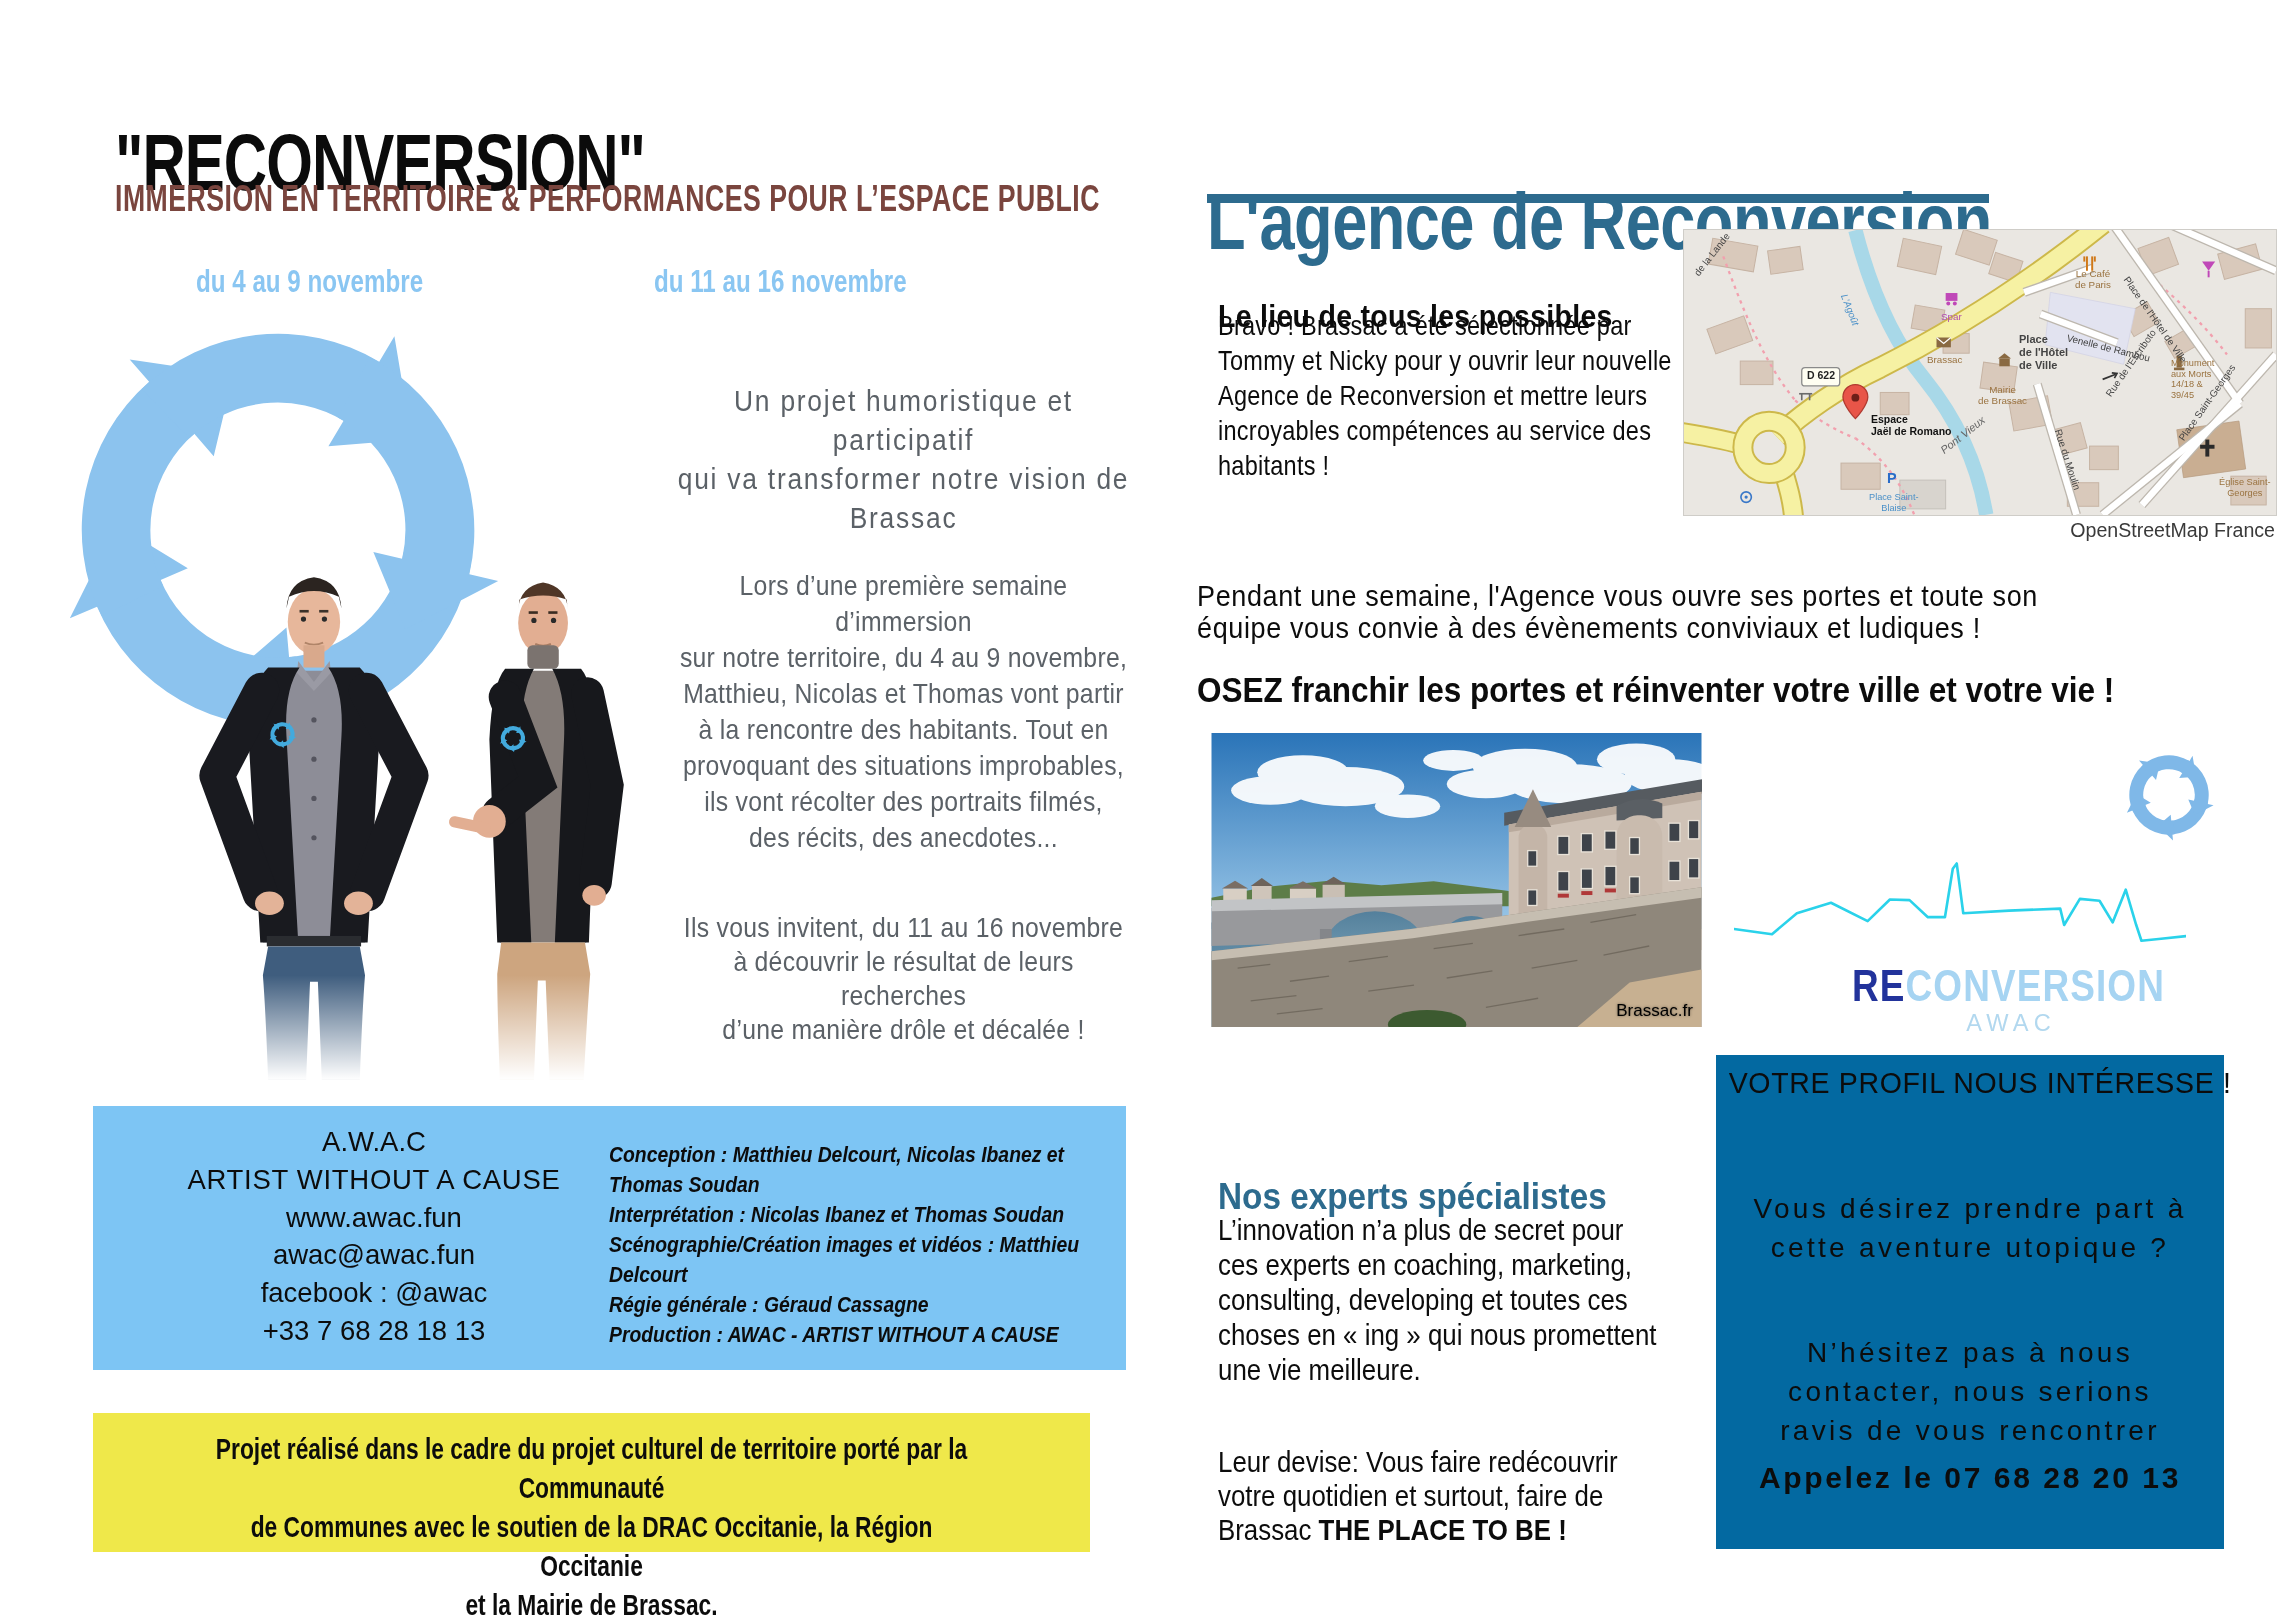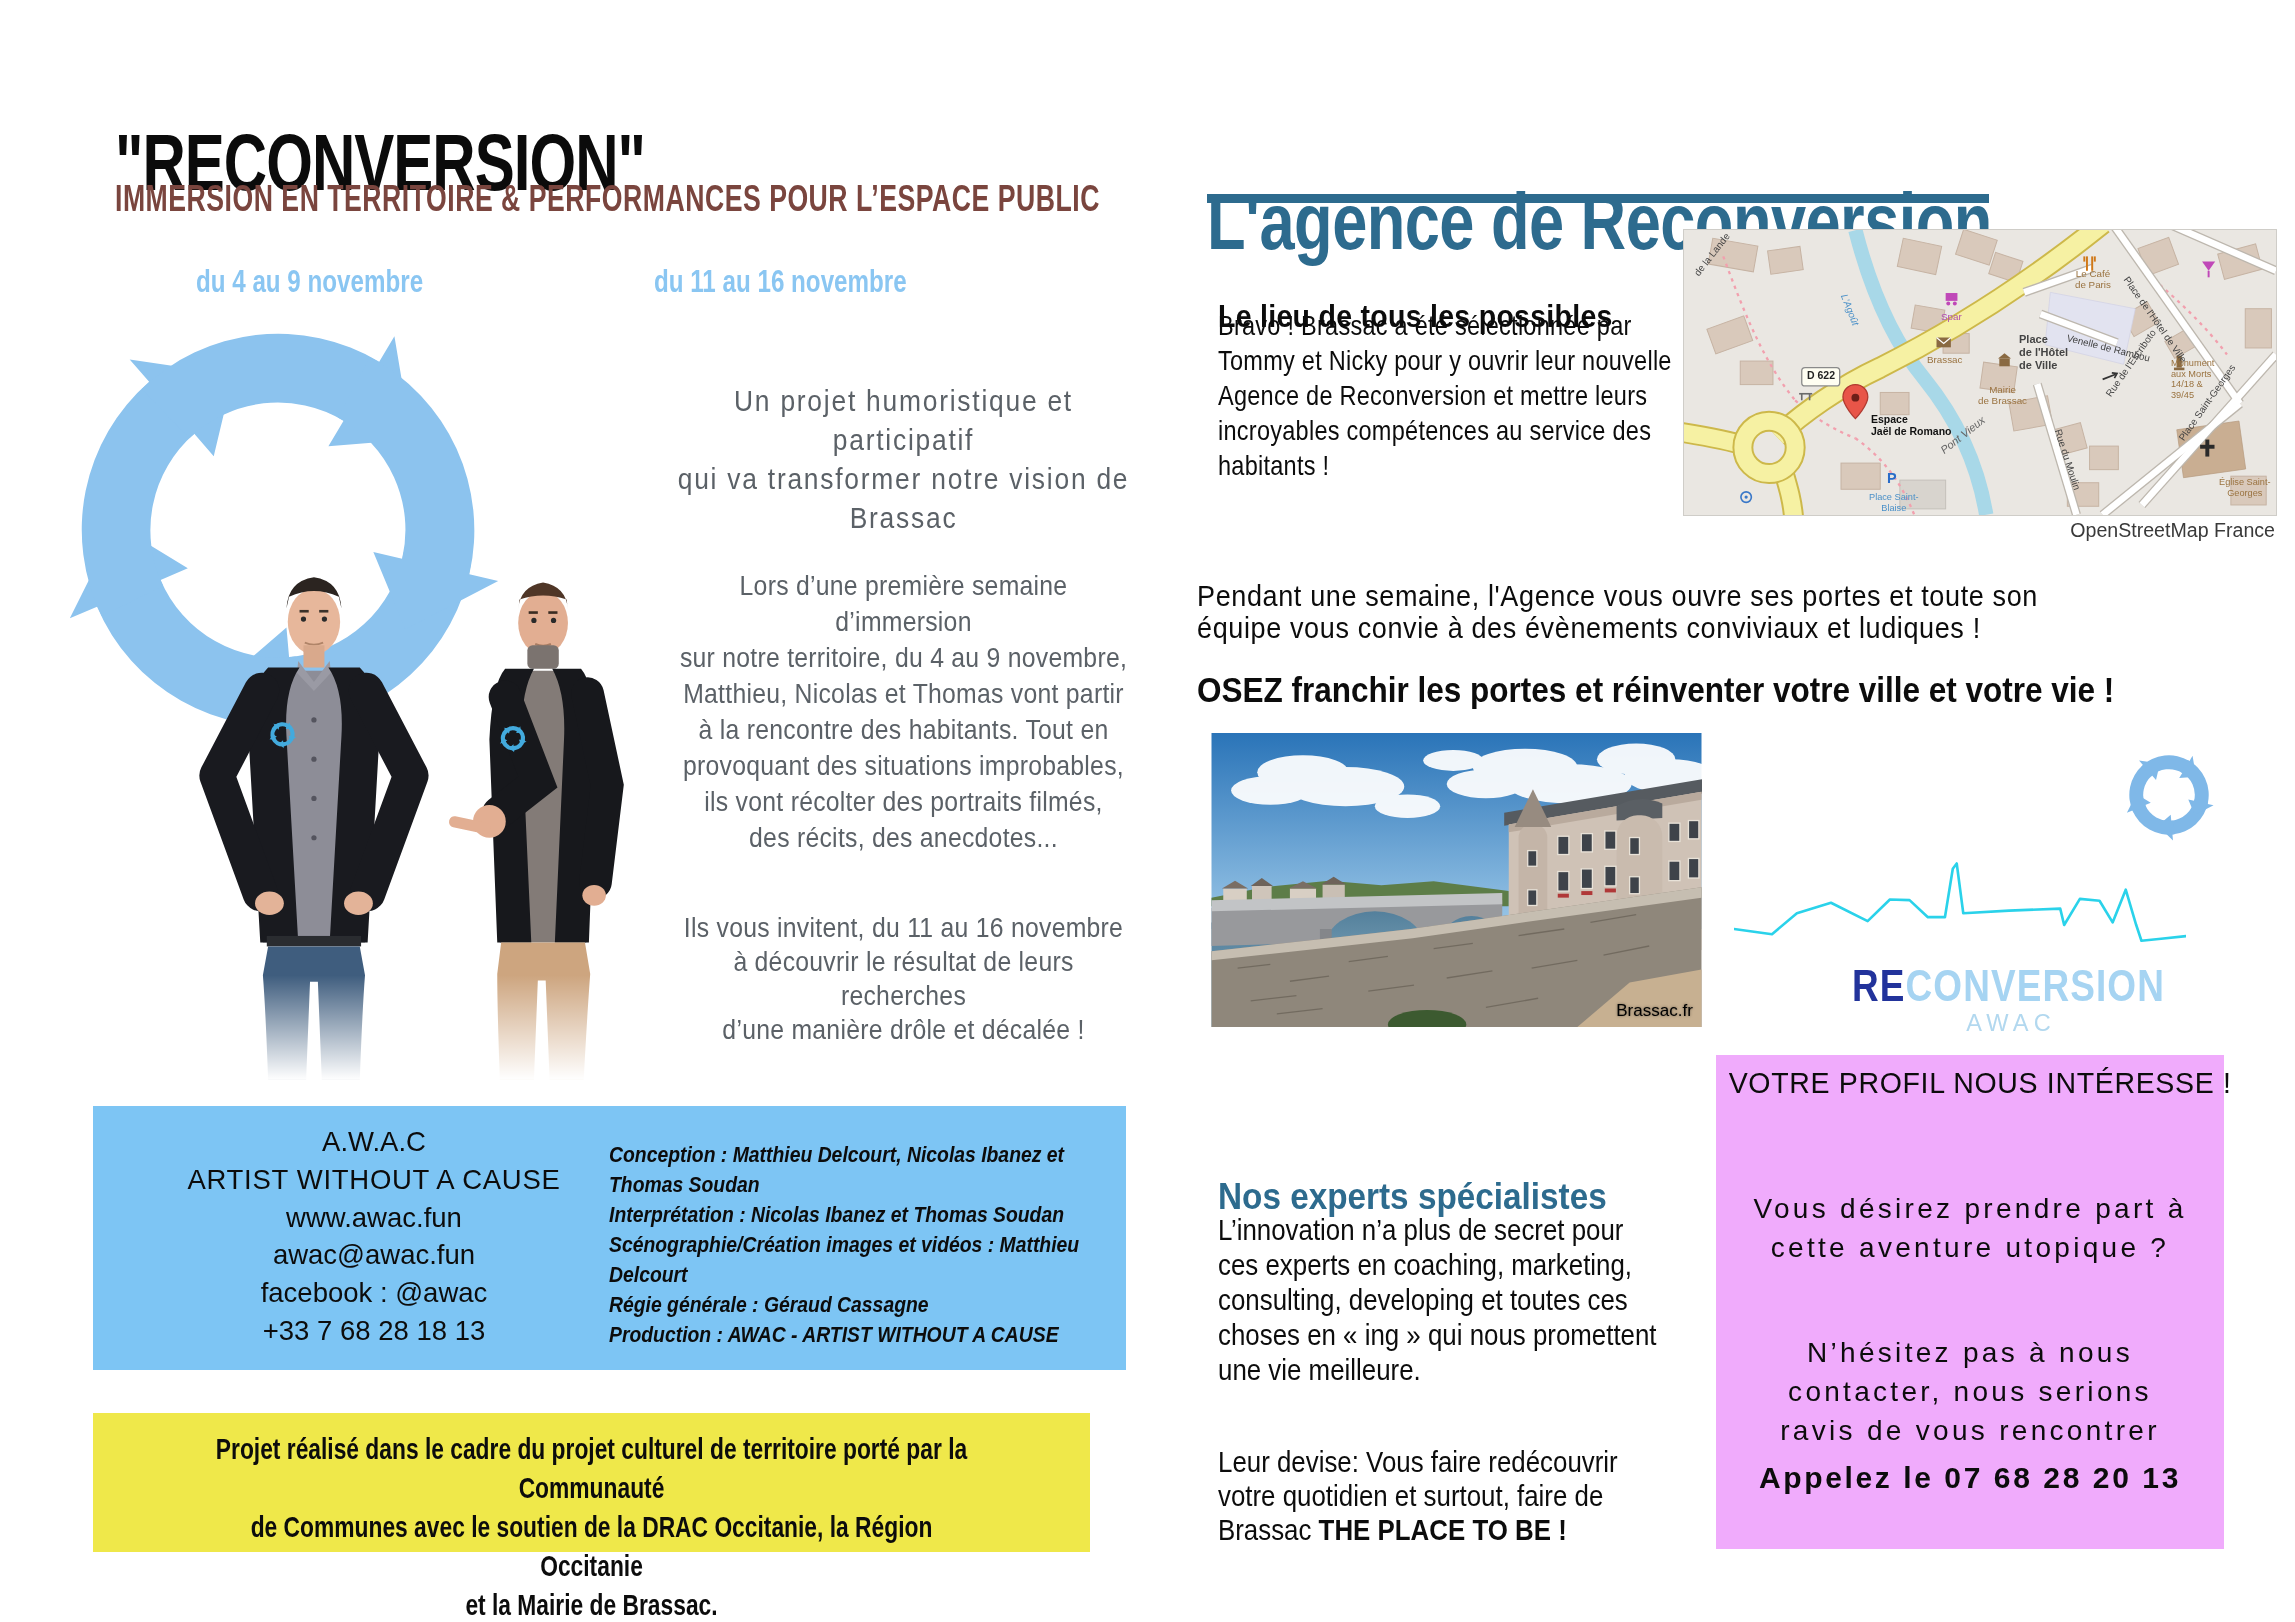--- a/index.html
+++ b/index.html
@@ -41,21 +41,21 @@
   .wm{position:absolute;right:9.2px;bottom:6.5px;color:#000000;font-size:17px;text-shadow:0 0 2.6px rgba(0,0,0,.5);}
   .mini-swirl{left:2120px;top:746px;width:98px;height:98px;}
   .skyline{left:1734px;top:862px;width:452px;height:92px;}
   .logotype{left:1852px;top:961px;font-size:44px;font-weight:bold;white-space:nowrap;letter-spacing:1.3px;}
   .logotype .re{color:#22339b;} .logotype .conv{color:#a6d4f2;}
   .awac-sub{left:1892px;top:1010px;width:164px;text-align:right;font-size:23.6px;letter-spacing:5.2px;color:#b2d8ef;}
   .experts-h{left:1218px;top:1139px;font-size:37px;font-weight:bold;color:#2d6b8e;white-space:nowrap;}
   .experts-p{left:1218px;top:1212px;font-size:29.4px;line-height:35px;color:#0c0c0c;}
   .devise{left:1218px;top:1445px;font-size:29.4px;line-height:34px;color:#0c0c0c;}
   .devise .b{font-weight:bold;}
-  .profile-box{left:1716px;top:1055px;width:508px;height:494px;background:#f0abfc;color:#0c0c0c;}
+  .profile-box{left:1716px;top:1055px;width:508px;height:494px;background:#0369a1;color:#0c0c0c;}
   .ph{left:0;top:10.5px;width:508px;text-align:center;font-size:30px;letter-spacing:0.7px;white-space:nowrap;}
   .pq{left:0;top:134px;width:508px;text-align:center;font-size:28px;line-height:39px;letter-spacing:3.3px;}
   .pc{left:0;top:278px;width:508px;text-align:center;font-size:28px;line-height:39px;letter-spacing:3.3px;}
   .pcall{left:0;top:406px;width:508px;text-align:center;font-size:30px;font-weight:bold;letter-spacing:2.6px;white-space:nowrap;}
   
   .ml{position:absolute;font-size:9.8px;color:#444;white-space:nowrap;line-height:11px;}
   .ml.brown{color:#9a7340;} .ml.mag{color:#b04db0;} .ml.blue{color:#4a90c8;}
   .ml.bold{font-weight:bold;color:#111;} .ml.it{font-style:italic;}
   .ml.ctr{text-align:center;}
   .rot{transform-origin:0 50%;}

